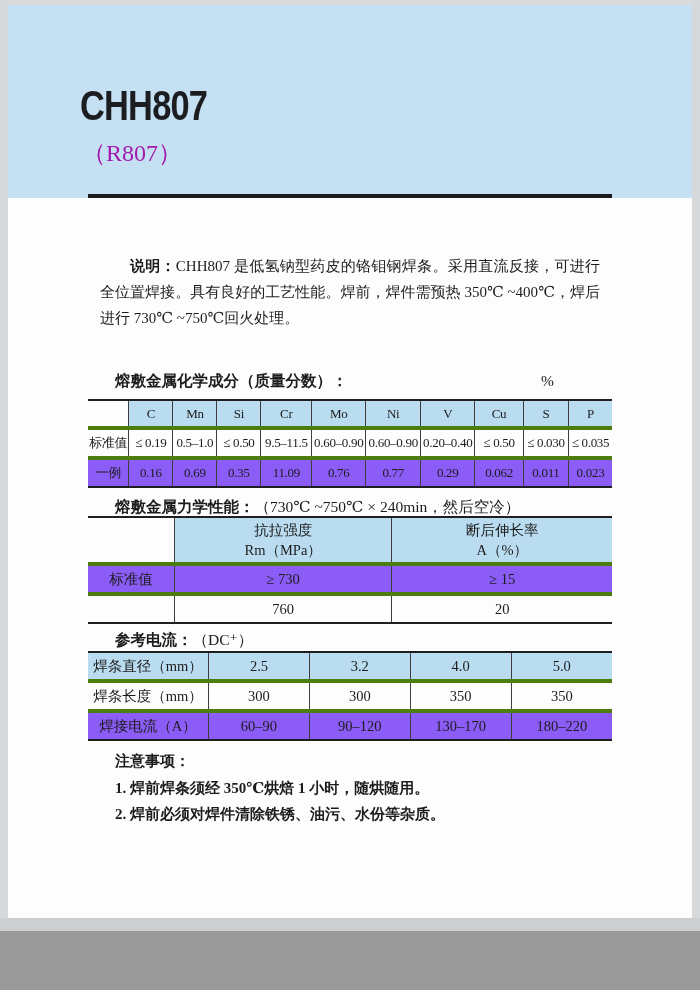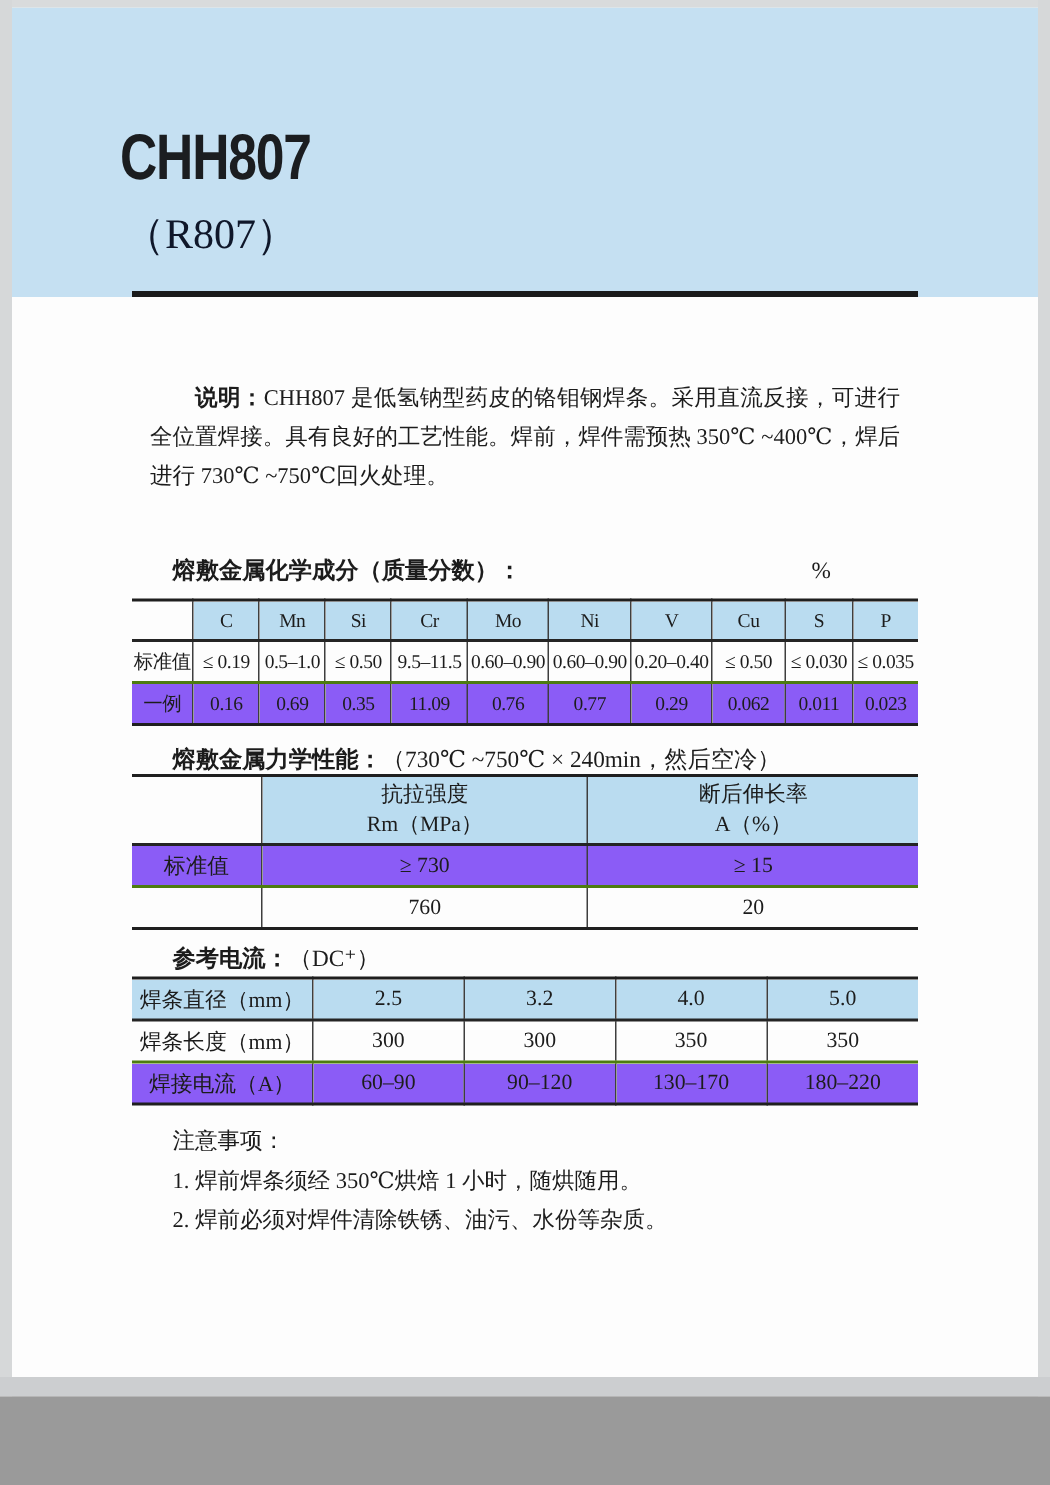--- a/index.html
+++ b/index.html
@@ -19,21 +19,21 @@
   
   .hero { position:absolute; top:5px; left:8px; right:8px; height:193px; background:#c5e0f2; }
   .hero-rule { position:absolute; left:80px; bottom:0; width:524px; height:4px; background:#1b1b1b; }
   .title {
     position:absolute; left:80px; top:84px; margin:0;
     font-family:"Liberation Sans","DejaVu Sans",sans-serif;
     font-weight:700; font-size:43px; line-height:1; color:#1b1d20;
     letter-spacing:-1px; transform:scaleX(0.80); transform-origin:left top;
     white-space:nowrap;
   }
-  .subtitle { position:absolute; left:82px; top:137px; font-size:28px; color:#0f172a; }
+  .subtitle { position:absolute; left:82px; top:137px; font-size:24px; color:#a21caf; }
   .standard { position:absolute; right:72px; top:144px; font-size:17px; color:#1d1d1d; white-space:nowrap; }
 
   
   .intro { position:absolute; left:88px; top:241px; width:524px;
            font-size:15px; line-height:26px; text-align:justify; }
   .intro p { margin:12px; text-indent:2em; }
   .blb { font-weight:bold; }
 
   
   .sec-title { position:absolute; left:88px; width:524px; font-size:15.5px; line-height:20px; }
@@ -44,43 +44,43 @@
   .sec-cur  { top:630px; }
   .rest { font-weight:normal; }
 
   
   .tbl-wrap { position:absolute; left:88px; width:524px; }
   table { border-collapse:collapse; table-layout:fixed; width:524px; text-align:center; }
   .tbl { border-top:2.5px solid #1f1f1f; border-bottom:2.5px solid #1f1f1f; }
   .tbl td, .tbl th { padding:0 1px; font-weight:normal; vertical-align:middle;
                      border-left:1px solid #3e3e3e; overflow:hidden; }
   .tbl td:first-child, .tbl th:first-child { border-left:none; }
-  .tbl tr { border-top:2px solid #4d7c0f; }
+  .tbl tr { border-top:4px solid #4d7c0f; }
   .tbl tr:first-child { border-top:none; }
   .tbl tr.hdr { border-bottom:2px solid #242424; }
   .bg-blue { background:#badcf0; }
   .bg-tint { background:#8b5cf6; }
   .t-chem { top:399px; }
   .t-chem table { font-size:13px; letter-spacing:-0.3px; }
   .t-chem td, .t-chem th { height:26px; }
   .t-chem tr.hdr th { height:25px; }
   .t-mech { top:516px; }
   .t-mech table { font-size:14.5px; }
   .t-mech td { height:26px; }
   .t-mech tr.hdr th { height:44px; line-height:20px; }
   .t-cur { top:651px; }
   .t-cur table { font-size:14.5px; }
   .t-cur td, .t-cur th { height:26px; }
 
   
   .notes { position:absolute; left:88px; top:748px; width:524px;
            font-size:15px; line-height:26.5px; }
   .notes .pad { padding-left:27px; }
-  .notes p { margin:0; padding-left:27px; }
-  .notes-title { font-weight:normal; }
+  .notes p { margin:0; padding-left:27px;font-weight:bold; }
+  .notes-title { font-weight:bold; }
 
   .page-num { position:absolute; left:88px; top:944px; font-size:14px; }
 </style>
 </head>
 <body>
 
 <div class="page">
 
   <div class="edge edge-top"></div>
   <div class="edge edge-left"></div>

